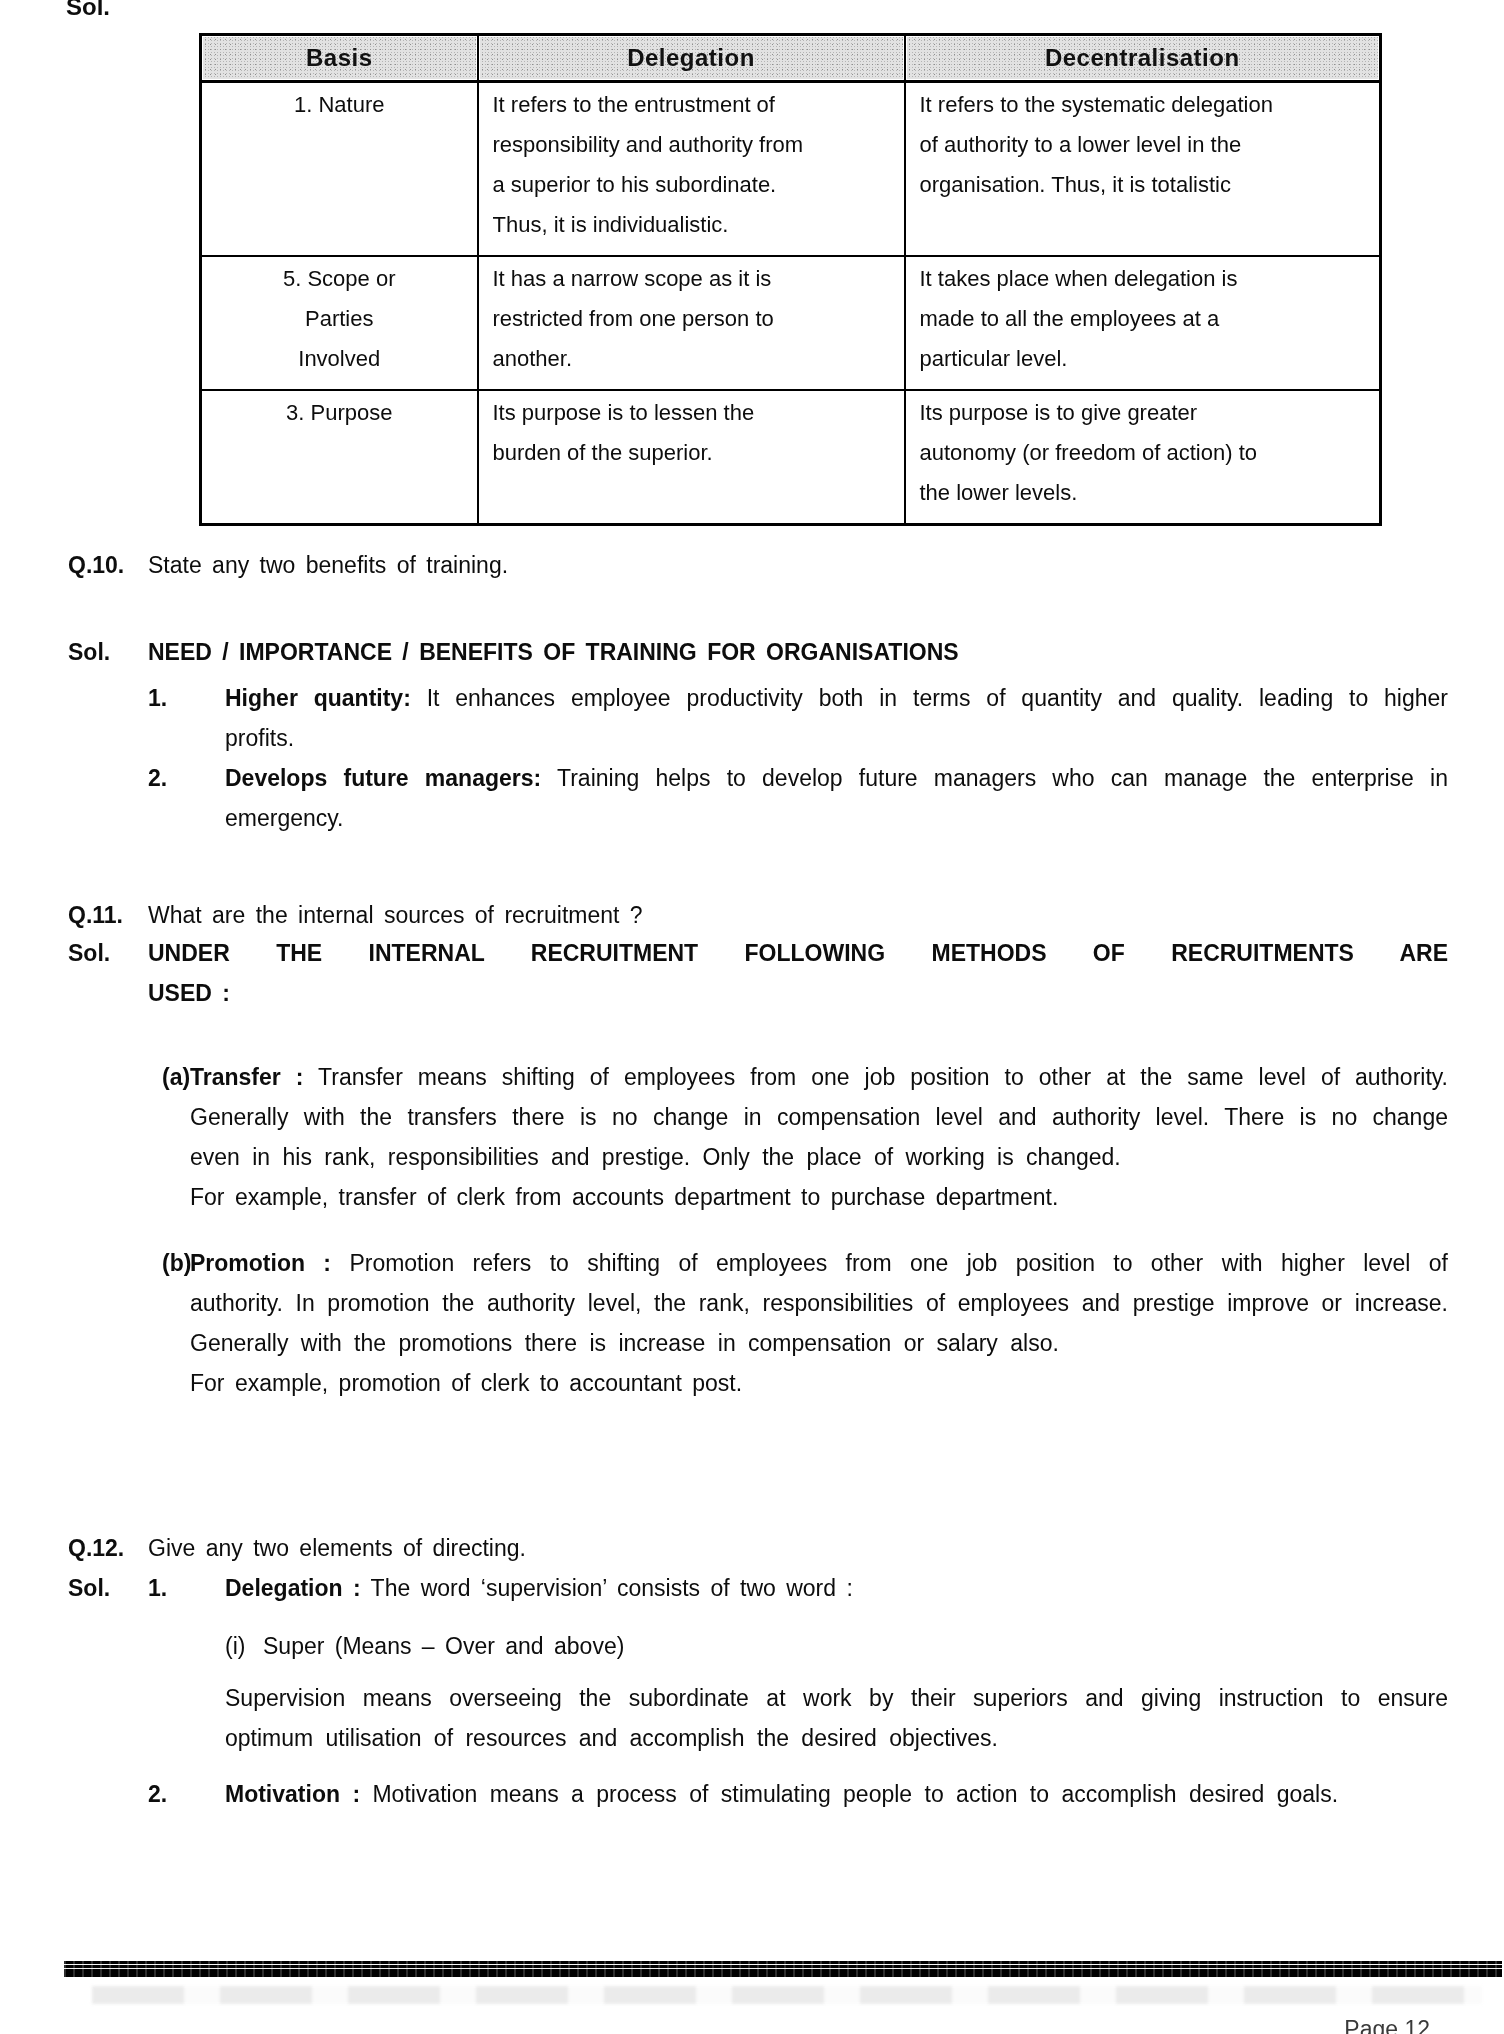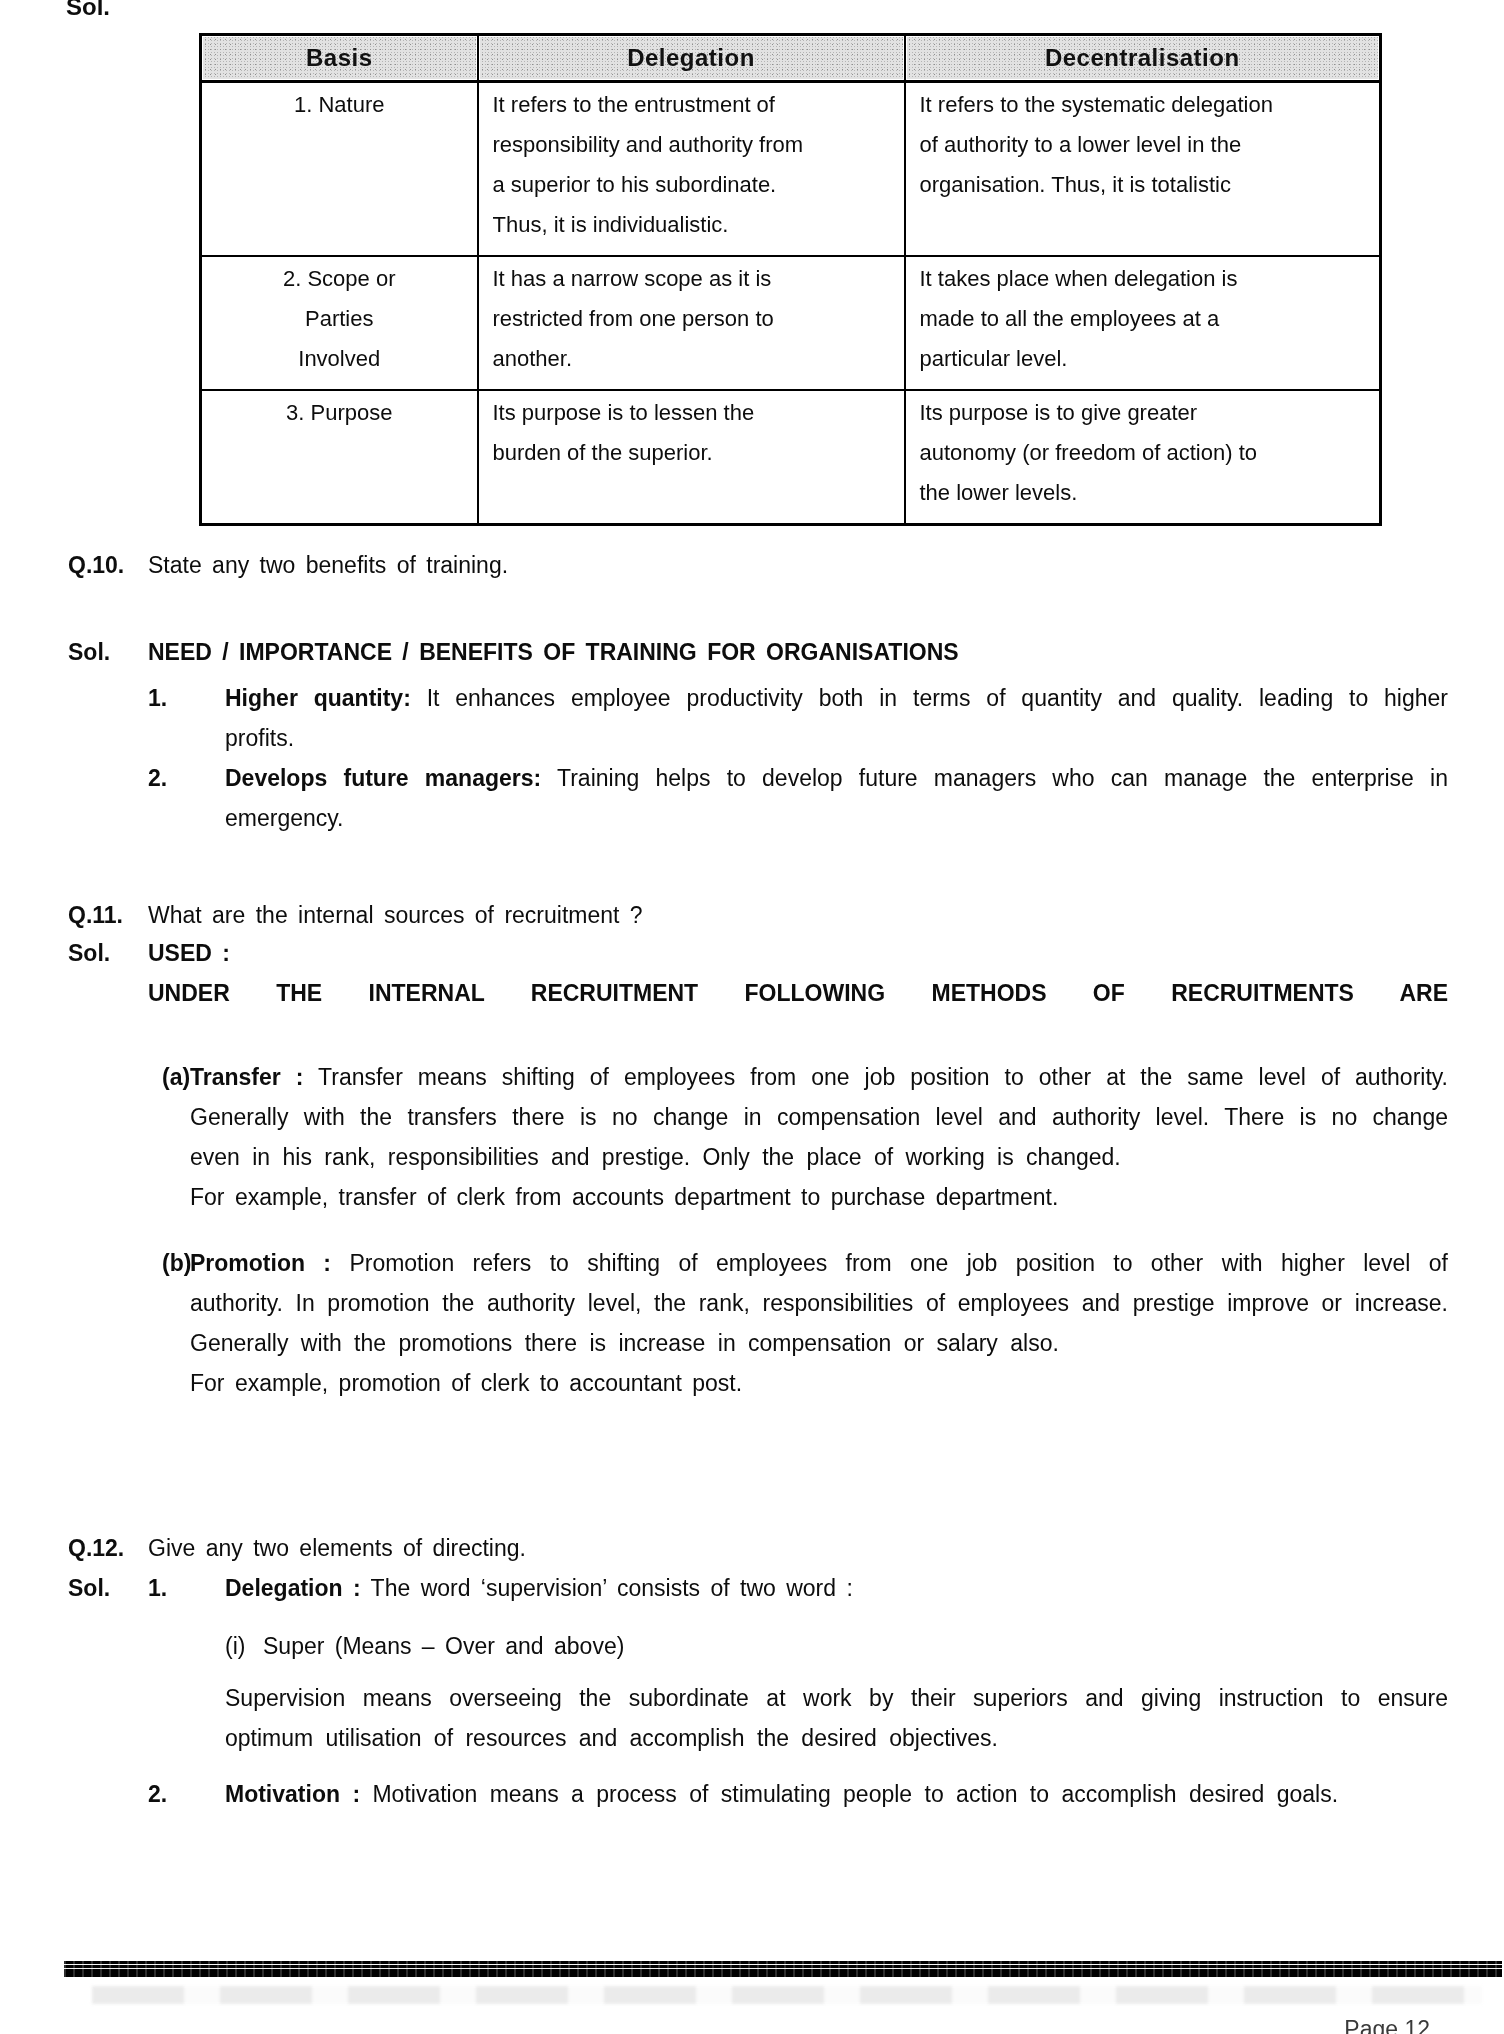--- a/index.html
+++ b/index.html
@@ -91,21 +91,21 @@
       <td class="basis">1. Nature</td>
       <td>It refers to the entrustment of
 responsibility and authority from
 a superior to his subordinate.
 Thus, it is individualistic.</td>
       <td>It refers to the systematic delegation
 of authority to a lower level in the
 organisation. Thus, it is totalistic</td>
     </tr>
     <tr>
-      <td class="basis">2. Scope or
+      <td class="basis">5. Scope or
 Parties
 Involved</td>
       <td>It has a narrow scope as it is
 restricted from one person to
 another.</td>
       <td>It takes place when delegation is
 made to all the employees at a
 particular level.</td>
     </tr>
     <tr>
@@ -142,22 +142,22 @@
   </div>
 
   <div class="qrow" style="top:895px">
     <span class="q-label">Q.11.</span>
     <div class="q-body">What are the internal sources of recruitment ?</div>
   </div>
 
   <div class="qrow" style="top:933px">
     <span class="q-label">Sol.</span>
     <div class="q-body">
+      <div class="bold stretch">UNDER THE INTERNAL RECRUITMENT FOLLOWING METHODS OF RECRUITMENTS ARE</div>
       <div class="bold">USED :</div>
-      <div class="bold stretch">UNDER THE INTERNAL RECRUITMENT FOLLOWING METHODS OF RECRUITMENTS ARE</div>
       <div class="ab-item" style="margin-top:44px">
         <span class="ab-marker">(a)</span>
         <div class="just"><span class="bold">Transfer :</span>
         <span>Transfer means shifting of employees from one job position to other at the same level of authority. Generally with the transfers there is no change in compensation level and authority level. There is no change even in his rank, responsibilities and prestige. Only the place of working is changed.</span></div>
         <div>For example, transfer of clerk from accounts department to purchase department.</div>
       </div>
       <div class="ab-item" style="margin-top:26px">
         <span class="ab-marker">(b)</span>
         <div class="just"><span class="bold">Promotion :</span>
         <span>Promotion refers to shifting of employees from one job position to other with higher level of authority. In promotion the authority level, the rank, responsibilities of employees and prestige improve or increase. Generally with the promotions there is increase in compensation or salary also.</span></div>

